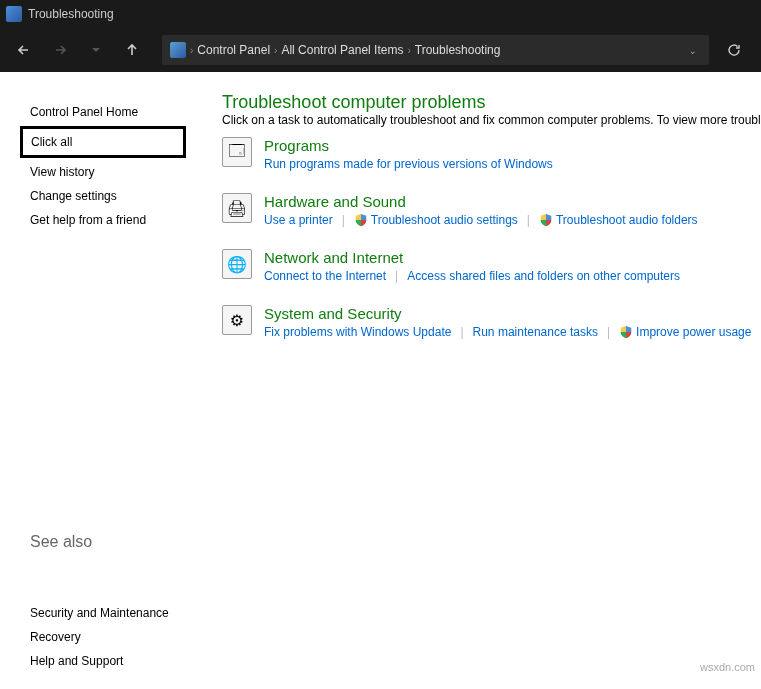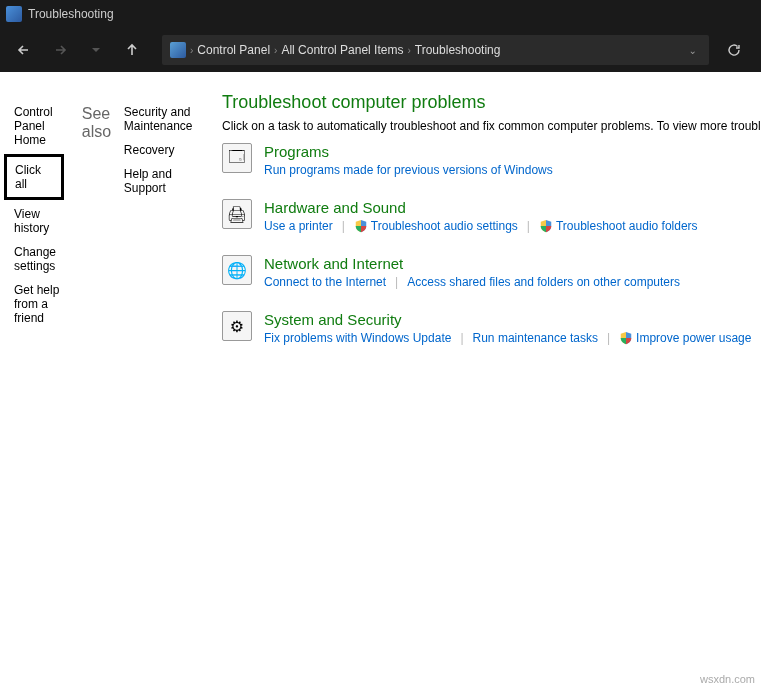--- a/index.html
+++ b/index.html
@@ -17,42 +17,42 @@
     .addr-icon { width: 16px; height: 16px; background: linear-gradient(135deg, #5a9fd4, #2c5aa0); border-radius: 2px; display: inline-block; }
     .addr-sep { color: #888; font-size: 10px; }
     .addr-item { color: #ddd; cursor: pointer; }
     .addr-drop { margin-left: auto; color: #999; font-size: 10px; padding: 0 4px; cursor: pointer; }
     
     .refresh-btn { width: 34px; height: 30px; color: #ccc; display: flex; align-items: center; justify-content: center; cursor: pointer; }
     .refresh-btn svg { width: 16px; height: 16px; }
     
     .content { display: flex; height: calc(100% - 72px); }
     
-    .sidebar { width: 200px; padding: 28px 0 16px 10px; color: #000; display: flex; flex-direction: row; }
+    .sidebar { width: 200px; padding: 28px 0 16px 26px; color: #000; display: flex; flex-direction: column; gap: 42px; }
     .side-link { font-size: 12px; padding: 5px 4px; cursor: pointer; color: #000; }
     .side-link.boxed { border: 3px solid #000; padding: 6px 8px; margin: 2px 14px 2px -6px; }
     .sidebar-spacer { flex: 1; }
     .see-also-label { color: #666; font-size: 16px; padding: 5px 4px 8px; }
     
     .main { flex: 1; padding: 20px 0 20px 22px; }
-    .main h1 { color: #107c10; font-size: 18px; font-weight: 400; margin-bottom: 6px; }
+    .main h1 { color: #107c10; font-size: 18px; font-weight: 400; margin-bottom: 0; }
     .main .subtitle { color: #000; font-size: 12px; margin-bottom: 10px; white-space: nowrap; }
     
     .cat { display: flex; gap: 12px; margin-bottom: 22px; }
     .cat-icon { width: 30px; height: 30px; border: 1px solid #999; background: #f5f5f5; border-radius: 2px; flex-shrink: 0; display: flex; align-items: center; justify-content: center; font-size: 16px; }
     .cat-body { flex: 1; min-width: 0; }
     .cat-title { color: #107c10; font-size: 15px; font-weight: 400; cursor: pointer; margin-bottom: 3px; }
     .cat-links { font-size: 12px; display: flex; flex-wrap: wrap; align-items: flex-end; gap: 0; }
     .cat-link { color: #0066cc; cursor: pointer; display: inline-flex; align-items: center; gap: 3px; }
     .cat-sep { color: #bbb; margin: 0 9px; }
     
     .shield { width: 14px; height: 14px; display: inline-block; }
     .shield svg { width: 14px; height: 14px; }
     
-    .watermark { position: absolute; bottom: 4px; right: 6px; font-size: 11px; color: #aaa; }
+    .watermark { position: absolute; bottom: 16px; right: 6px; font-size: 11px; color: #aaa; }
   </style>
 </head>
 <body>
 
 <div class="titlebar">
   <span class="titlebar-icon"></span>
   <span>Troubleshooting</span>
 </div>
 
 <div class="navbar">

